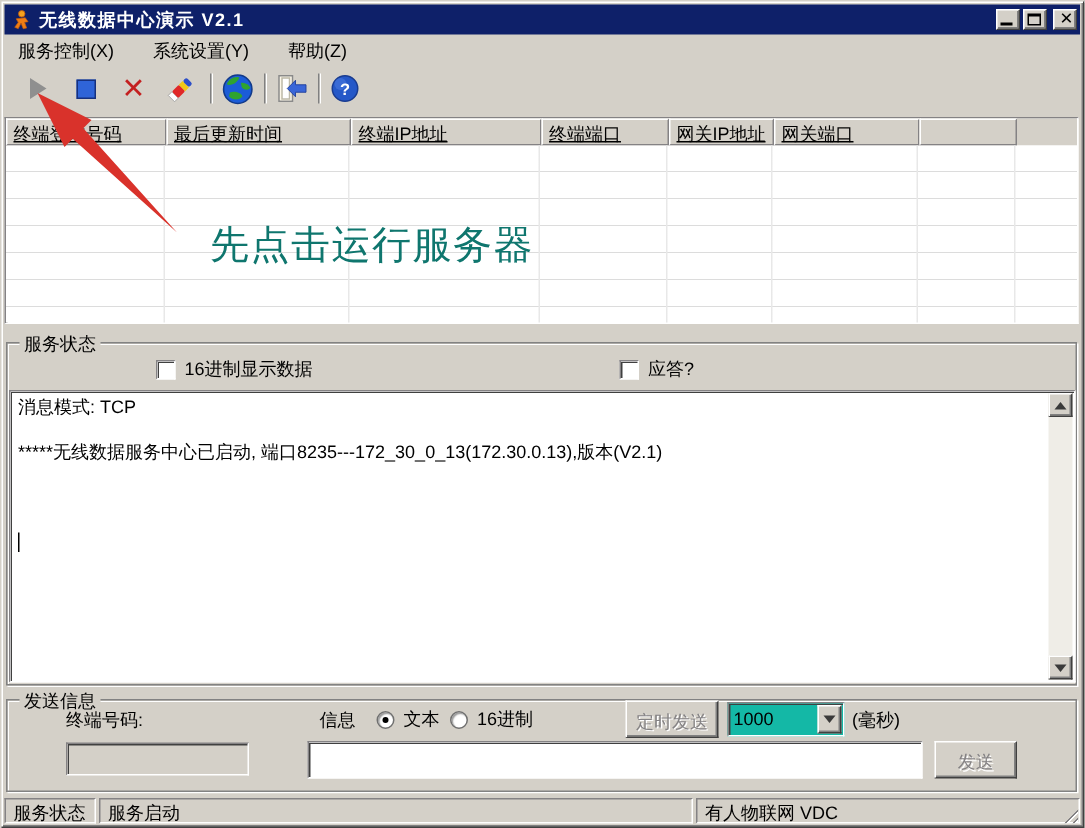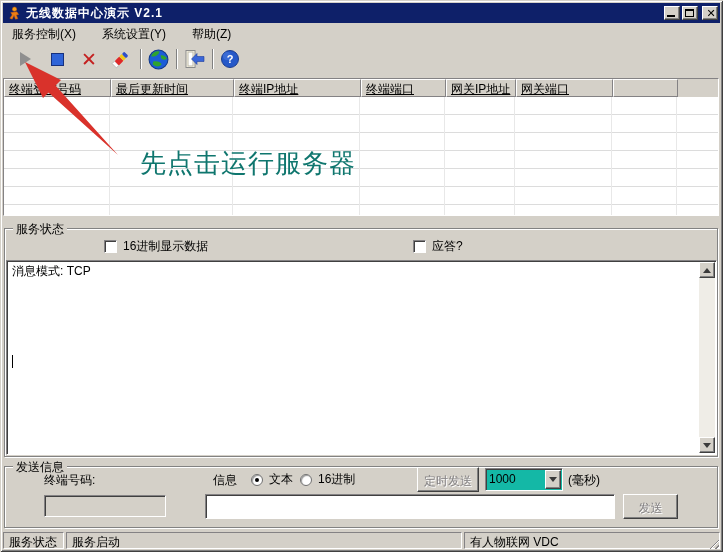--- a/index.html
+++ b/index.html
@@ -245,21 +245,21 @@
     <span style="position:absolute; left:104px; top:0;">
       <span class="checkbox"></span><span class="ctl-label">16进制显示数据</span>
     </span>
     <span style="position:absolute; left:413px; top:0;">
       <span class="checkbox"></span><span class="ctl-label">应答?</span>
     </span>
   </div>
 
   <div class="logbox">
     <div class="log-text"><span>消息模式: TCP</span><br>
-<br>
+<span>*****无线数据服务中心已启动, 端口8235---172_30_0_13(172.30.0.13),版本(V2.1)</span><br>
 <br>
 <span class="caret"></span></div>
     <div class="scrollbar">
       <span class="sb-btn sb-up">
           <span class="tri-up"></span>
         </span>
       <span class="sb-btn sb-down">
           <span class="tri-down"></span>
         </span>
     </div>

